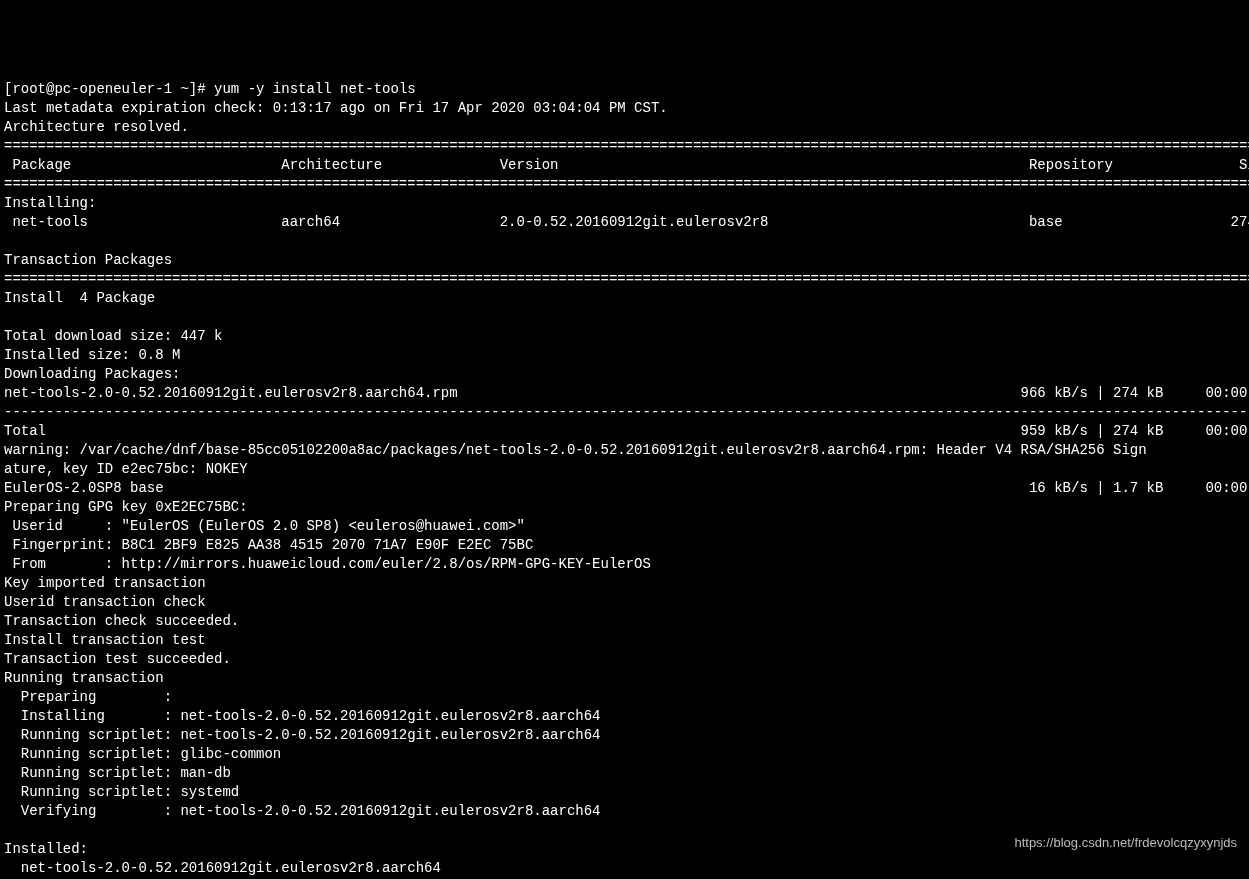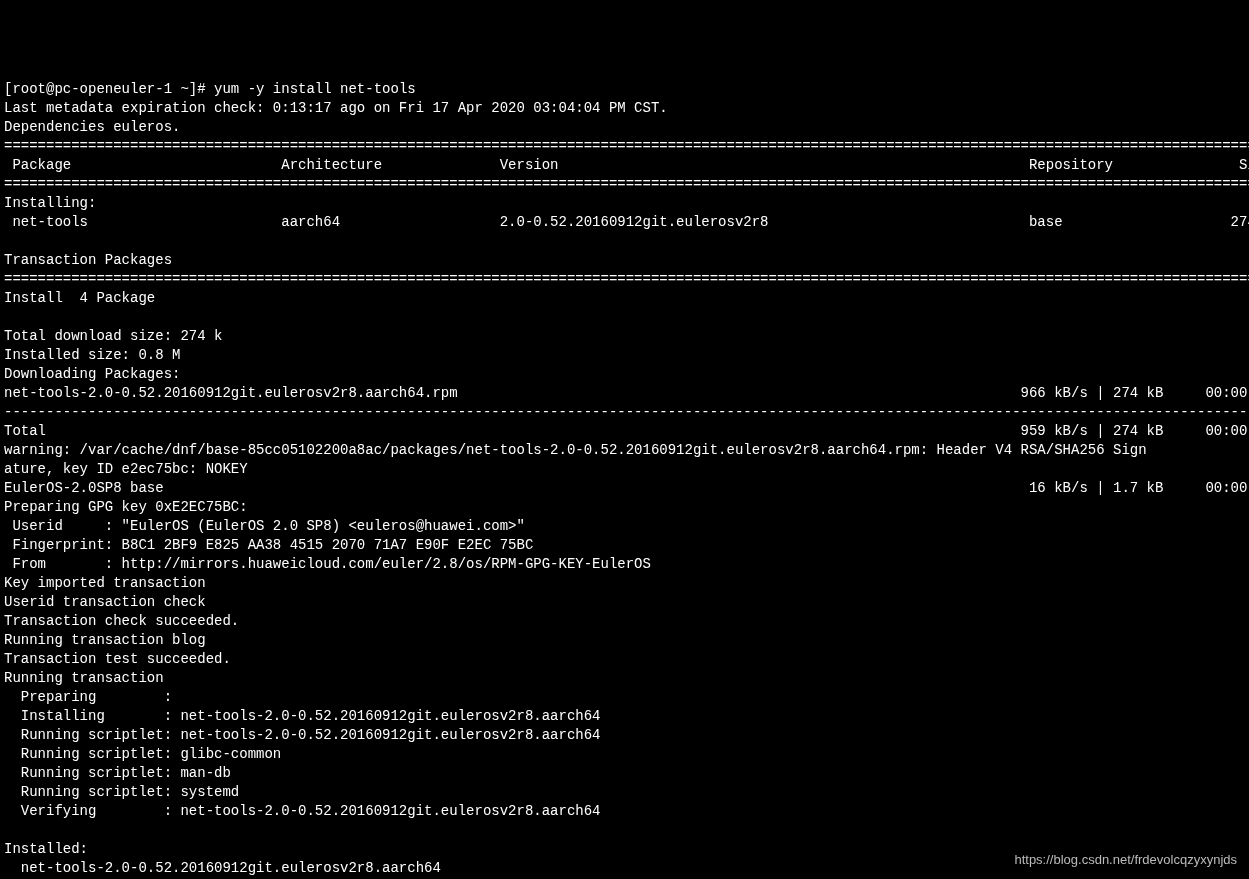--- a/index.html
+++ b/index.html
@@ -15,62 +15,62 @@
       line-height: 19px;
       width: 1249px;
       height: 879px;
       padding: 4px;
       white-space: pre;
       overflow: hidden;
       position: relative;
     }
     .watermark {
       position: absolute;
-      bottom: 10px;
+      bottom: 27px;
       right: 12px;
       color: #bbb;
       font-size: 13px;
       font-family: Arial, sans-serif;
     }
   </style>
 </head>
 <body>
 
 
 
 <span>[root@pc-openeuler-1 ~]# </span><span>yum -y install net-tools</span>
 <span>Last metadata expiration check: 0:13:17 ago on Fri 17 Apr 2020 03:04:04 PM CST.</span>
-<span>Dependencies euleros.</span>
+<span>Architecture resolved.</span>
 <span>===============================================================================================================================================================</span>
 <span> Package                         Architecture              Version                                                        Repository               Size</span>
 <span>===============================================================================================================================================================</span>
 <span>Installing:</span>
 <span> net-tools                       aarch64                   2.0-0.52.20160912git.eulerosv2r8                               base                    274 k</span>
 <span></span>
 <span>Transaction Packages</span>
 <span>===============================================================================================================================================================</span>
 <span>Install  4 Package</span>
 <span></span>
-<span>Total download size: 274 k</span>
+<span>Total download size: 447 k</span>
 <span>Installed size: 0.8 M</span>
 <span>Downloading Packages:</span>
 <span>net-tools-2.0-0.52.20160912git.eulerosv2r8.aarch64.rpm                                                                   966 kB/s | 274 kB     00:00    </span>
 <span>---------------------------------------------------------------------------------------------------------------------------------------------------------------</span>
 <span>Total                                                                                                                    959 kB/s | 274 kB     00:00     </span>
 <span>warning: /var/cache/dnf/base-85cc05102200a8ac/packages/net-tools-2.0-0.52.20160912git.eulerosv2r8.aarch64.rpm: Header V4 RSA/SHA256 Sign</span>
 <span>ature, key ID e2ec75bc: NOKEY</span>
 <span>EulerOS-2.0SP8 base                                                                                                       16 kB/s | 1.7 kB     00:00    </span>
 <span>Preparing GPG key 0xE2EC75BC:</span>
 <span> Userid     : "EulerOS (EulerOS 2.0 SP8) &lt;euleros@huawei.com&gt;"</span>
 <span> Fingerprint: B8C1 2BF9 E825 AA38 4515 2070 71A7 E90F E2EC 75BC</span>
 <span> From       : http://mirrors.huaweicloud.com/euler/2.8/os/RPM-GPG-KEY-EulerOS</span>
 <span>Key imported transaction</span>
 <span>Userid transaction check</span>
 <span>Transaction check succeeded.</span>
-<span>Running transaction blog</span>
+<span>Install transaction test</span>
 <span>Transaction test succeeded.</span>
 <span>Running transaction</span>
 <span>  Preparing        :                                                                                                                                     1/1 </span>
 <span>  Installing       : net-tools-2.0-0.52.20160912git.eulerosv2r8.aarch64                                                                                  1/1 </span>
 <span>  Running scriptlet: net-tools-2.0-0.52.20160912git.eulerosv2r8.aarch64                                                                                  1/1 </span>
 <span>  Running scriptlet: glibc-common                                                                                                                        1/1 </span>
 <span>  Running scriptlet: man-db                                                                                                                              1/1 </span>
 <span>  Running scriptlet: systemd                                                                                                                             1/1 </span>
 <span>  Verifying        : net-tools-2.0-0.52.20160912git.eulerosv2r8.aarch64                                                                                  1/1 </span>
 <span></span>

